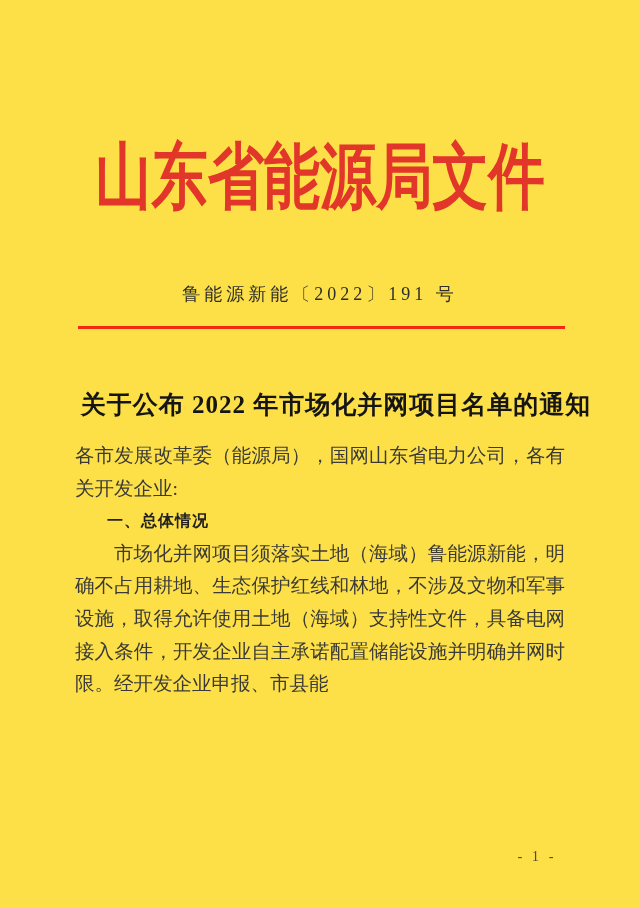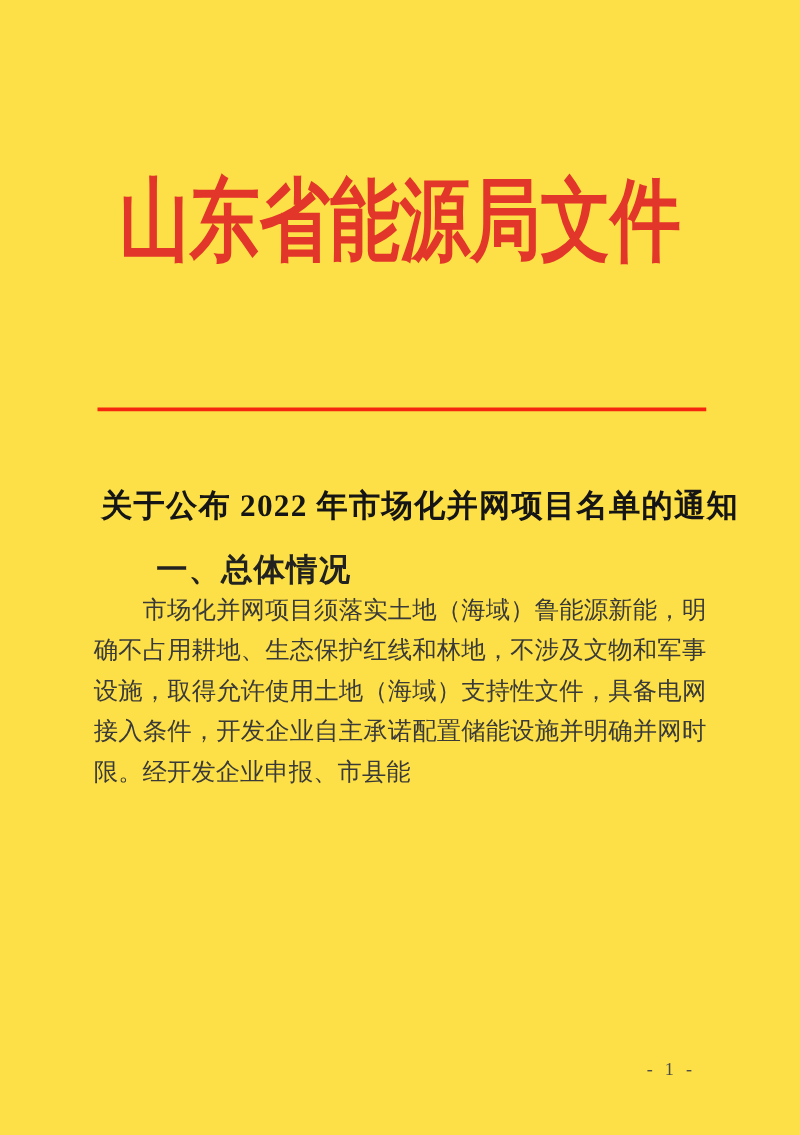--- a/index.html
+++ b/index.html
@@ -81,21 +81,21 @@
   .body-block p {
     margin: 0;
   }
   .para-indent {
     text-indent: 2em;
   }
   .section-heading {
     margin: 0;
     font-family: "Liberation Sans", "DejaVu Sans", sans-serif;
     font-weight: 700;
-    font-size: 25px;
+    font-size: 16px;
     line-height: 32.6px;
     color: #222220;
     text-indent: 2em;
     letter-spacing: 1px;
   }
   
   .page-number {
     position: absolute;
     top: 848px;
     left: 505px;
@@ -107,25 +107,27 @@
     white-space: nowrap;
   }
 </style>
 </head>
 <body>
 
 <div class="page">
 
   <h1 class="letterhead">山东省能源局文件</h1>
 
+  <div class="doc-number">鲁能源新能〔2022〕191 号</div>
 
   <div class="red-divider"></div>
 
   <h2 class="notice-title">关于公布 2022 年市场化并网项目名单的通知</h2>
 
   <div class="body-block">
+    <p class="salutation">各市发展改革委（能源局），国网山东省电力公司，各有关开发企业:</p>
     <h3 class="section-heading">一、总体情况</h3>
     <p class="para-indent">市场化并网项目须落实土地（海域）鲁能源新能，明确不占用耕地、生态保护红线和林地，不涉及文物和军事设施，取得允许使用土地（海域）支持性文件，具备电网接入条件，开发企业自主承诺配置储能设施并明确并网时限。经开发企业申报、市县能</p>
   </div>
 
   <div class="page-number">- 1 -</div>
 
 </div>
 
 </body></html>

